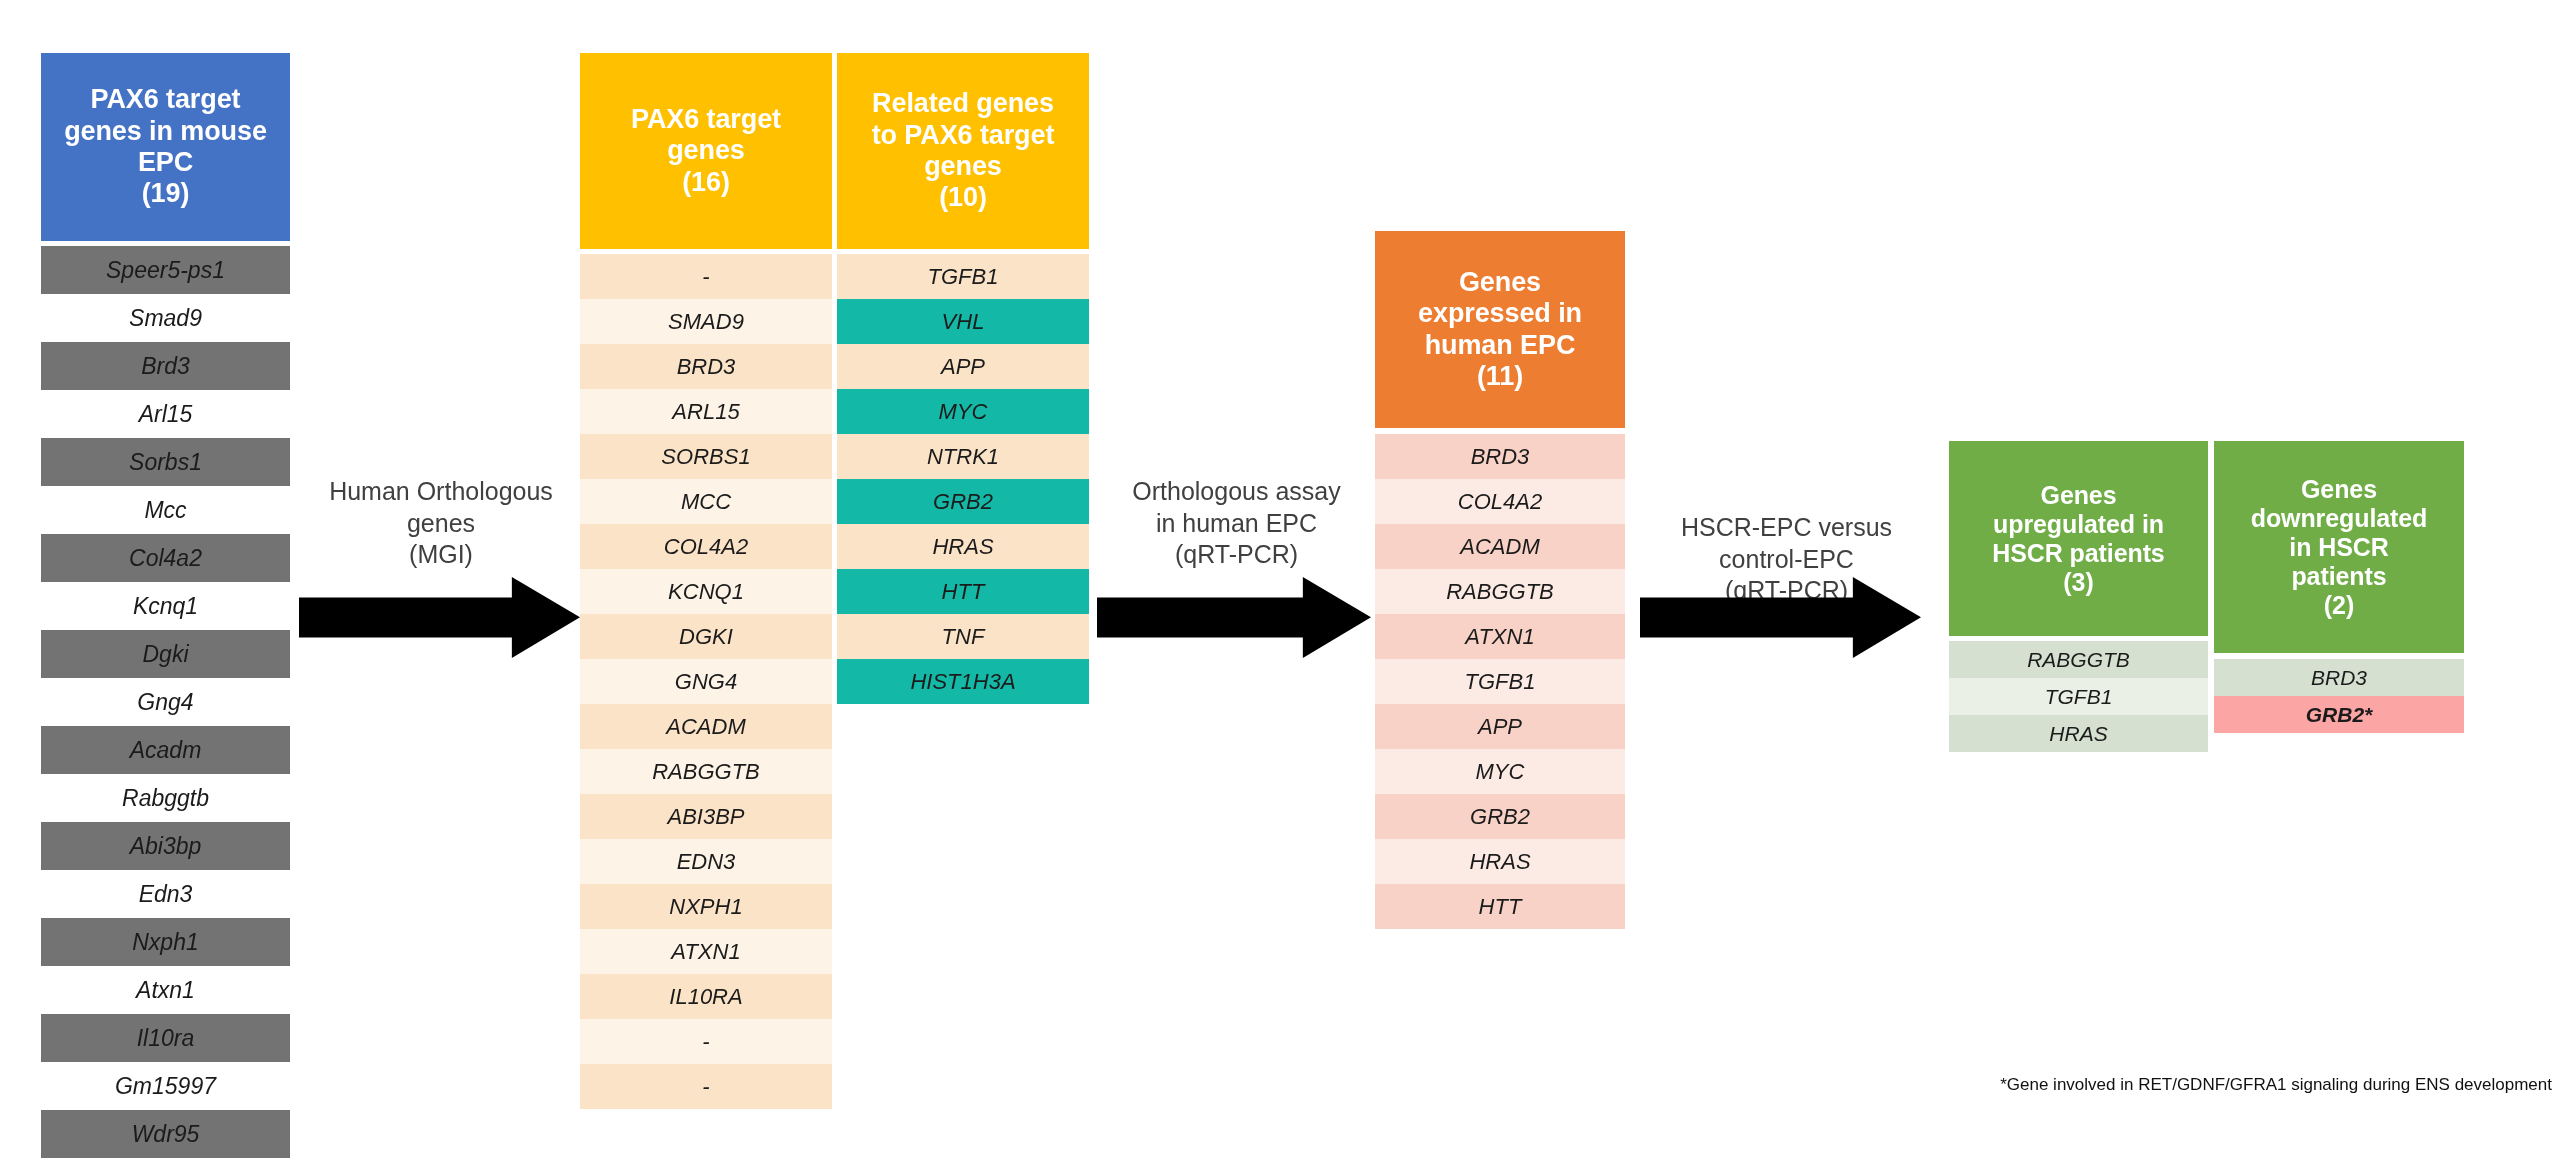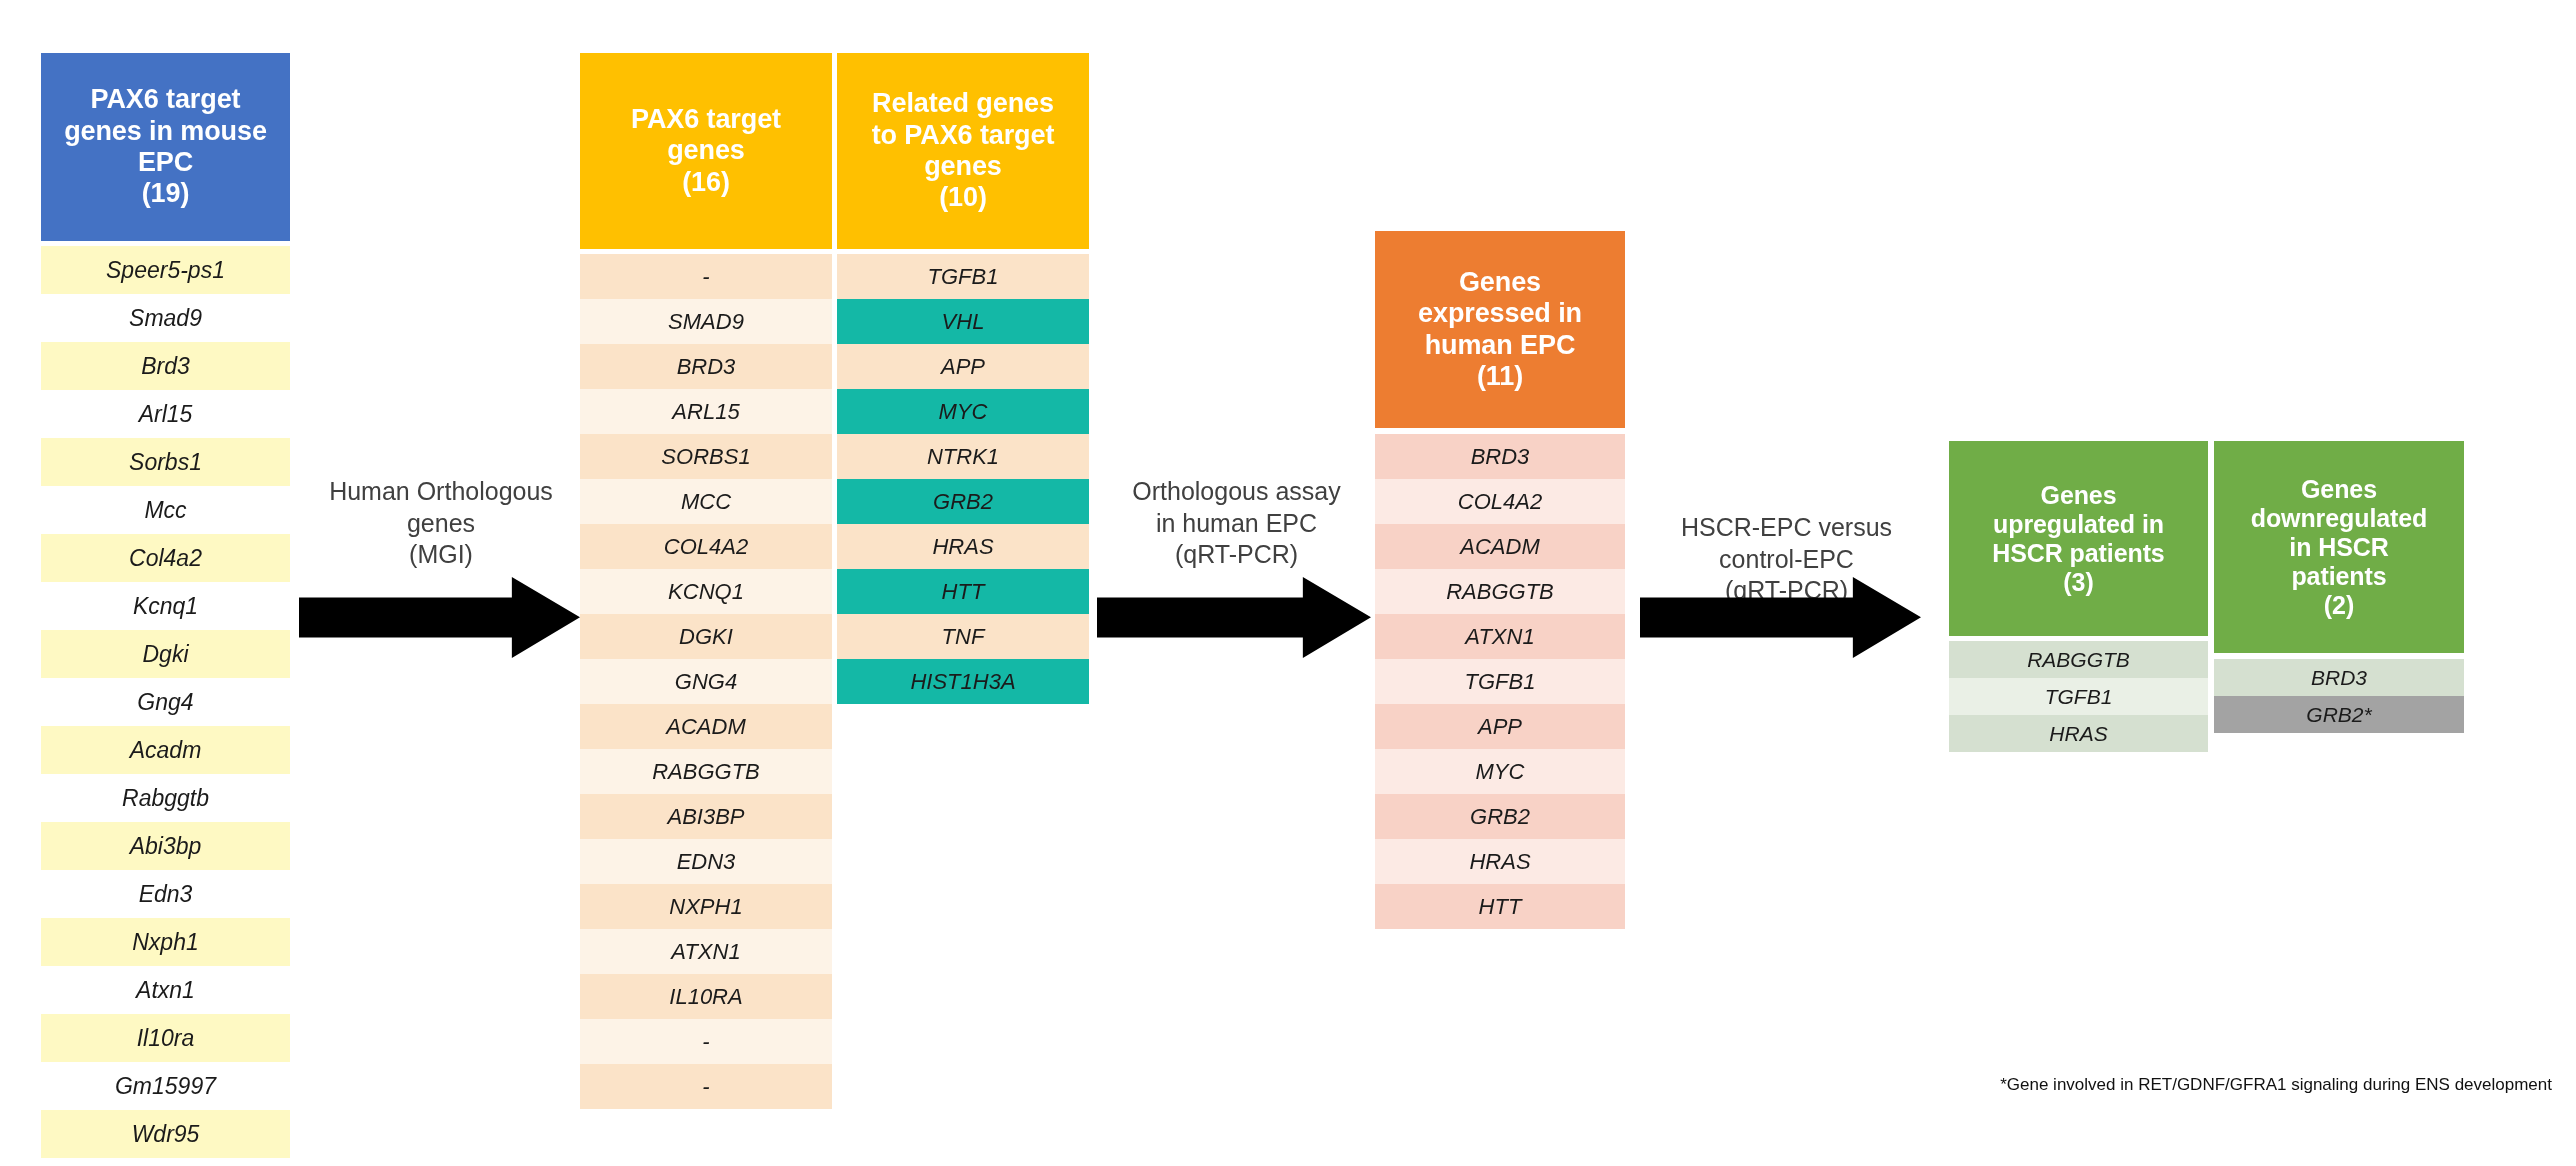--- a/index.html
+++ b/index.html
@@ -20,21 +20,21 @@
     box-sizing:border-box;
     display:flex;align-items:center;justify-content:center;
     text-align:center;font-style:italic;color:#1b1b1b;
   }
 
   
   #mouse-col{left:41px;top:53px;width:249px;}
   #mouse-col .hdr{width:249px;height:188px;background:#4472C4;font-size:27px;padding:0 9.8px;}
   #mouse-col .rows{top:193px;width:249px;}
   #mouse-col .row{height:48px;font-size:23px;}
-  #mouse-col .row.odd{background:#fef9c3;text-align:center;}
+  #mouse-col .row.odd{background:#737373;text-align:center;}
   #mouse-col .row.even{background:#FFFFFF;}
 
   
   #pax6-col{left:580px;top:53px;width:252px;}
   #pax6-col .hdr{width:252px;height:196px;background:#FFC000;font-size:27px;padding:0 9.8px;}
   #pax6-col .rows{top:201px;width:252px;}
   #pax6-col .row{height:45px;font-size:22px;}
   #pax6-col .row.odd{background:#FBE3C8;}
   #pax6-col .row.even{background:#FDF3E7;}
 
@@ -59,21 +59,21 @@
   #up-col .rows{top:200px;width:259px;}
   #up-col .row{height:37px;font-size:21px;}
   #up-col .row.odd{background:#D5E0D0;}
   #up-col .row.even{background:#EAF0E6;}
 
   #down-col{left:2214px;top:441px;width:250px;}
   #down-col .hdr{width:250px;height:212px;background:#70AD47;font-size:25px;padding:0 7px;}
   #down-col .rows{top:218px;width:250px;}
   #down-col .row{height:37px;font-size:21px;}
   #down-col .row.odd{background:#D5E0D0;}
-  #down-col .row.even{background:#a3a3a3;}
+  #down-col .row.even{background:#fca5a5;font-weight:bold;}
 
   
   .step{position:absolute;}
   .step-label{
     position:absolute;text-align:center;color:#404040;
     font-size:25px;line-height:1.26;white-space:pre-line;
   }
   .arrow{position:absolute;}
   .arrow svg{display:block;}
 

